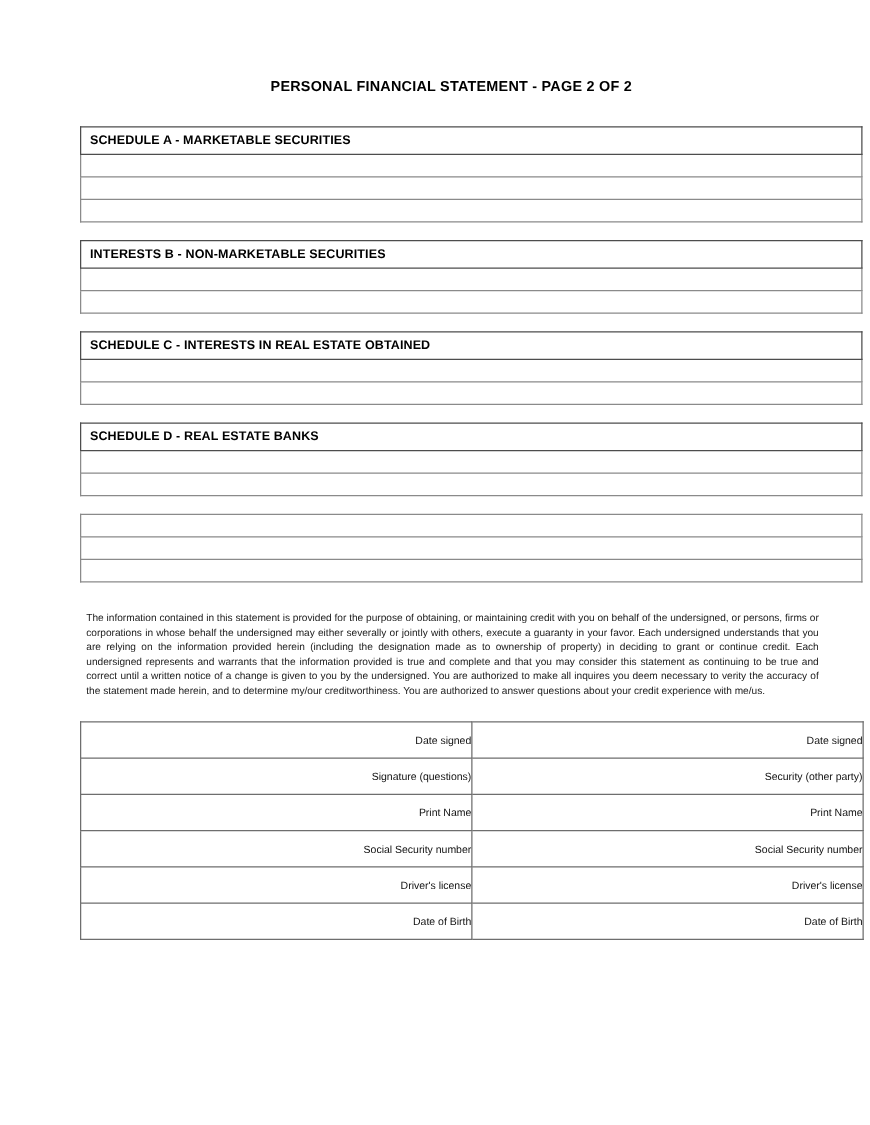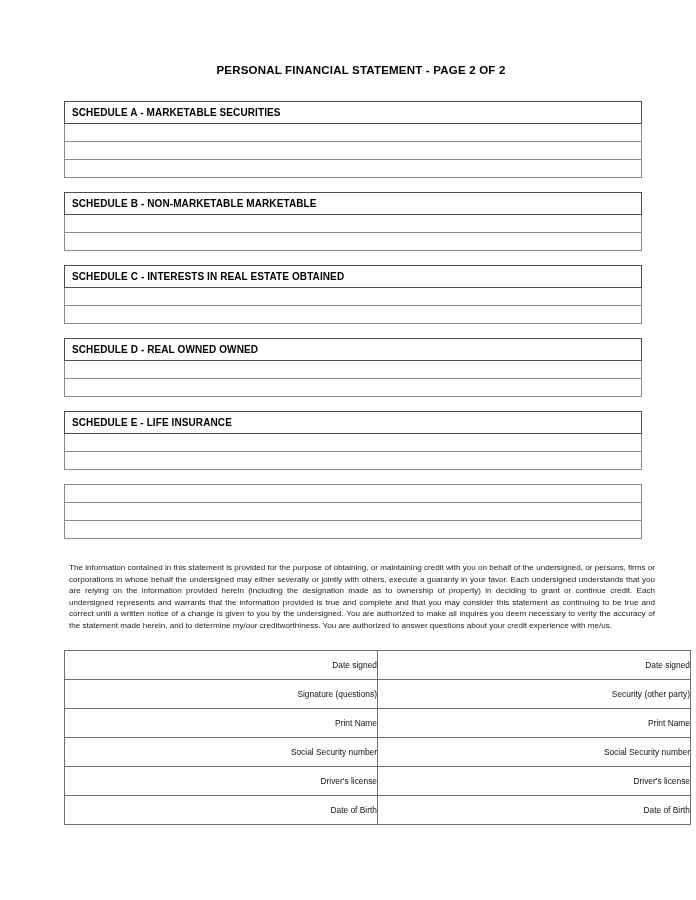--- a/index.html
+++ b/index.html
@@ -38,21 +38,21 @@
   }
 
   
   .schedules {
     margin-top: 24px;
     padding-left: 35px;
     padding-right: 35px;
   }
 
   .schedule-block {
-    width: 578px;
+    width: 626px;
     border-collapse: collapse;
     table-layout: fixed;
     margin-bottom: 14px;
   }
 
   .schedule-block td {
     padding: 0;
     margin: 0;
   }
 
@@ -138,21 +138,21 @@
           </tr>
         <tr>
             <td class="sched-row"></td>
           </tr>
       </tbody>
     </table>
 
     <table class="schedule-block">
       <tbody>
         <tr>
-          <td class="sched-header">SCHEDULE B - NON-MARKETABLE MARKETABLE</td>
+          <td class="sched-header">INTERESTS B - NON-MARKETABLE SECURITIES</td>
         </tr>
         <tr>
             <td class="sched-row first-row"></td>
           </tr>
         <tr>
             <td class="sched-row"></td>
           </tr>
       </tbody>
     </table>
 
@@ -166,44 +166,31 @@
           </tr>
         <tr>
             <td class="sched-row"></td>
           </tr>
       </tbody>
     </table>
 
     <table class="schedule-block">
       <tbody>
         <tr>
-          <td class="sched-header">SCHEDULE D - REAL OWNED OWNED</td>
-        </tr>
-        <tr>
-            <td class="sched-row first-row"></td>
-          </tr>
-        <tr>
-            <td class="sched-row"></td>
-          </tr>
-      </tbody>
-    </table>
-
-    <table class="schedule-block">
-      <tbody>
-        <tr>
-          <td class="sched-header">SCHEDULE E - LIFE INSURANCE</td>
-        </tr>
-        <tr>
-            <td class="sched-row first-row"></td>
-          </tr>
-        <tr>
-            <td class="sched-row"></td>
-          </tr>
-      </tbody>
-    </table>
+          <td class="sched-header">SCHEDULE D - REAL ESTATE BANKS</td>
+        </tr>
+        <tr>
+            <td class="sched-row first-row"></td>
+          </tr>
+        <tr>
+            <td class="sched-row"></td>
+          </tr>
+      </tbody>
+    </table>
+
 
     <table class="schedule-block">
       <tbody>
         <tr>
             <td class="sched-row first-row"></td>
           </tr>
         <tr>
             <td class="sched-row"></td>
           </tr>
         <tr>

